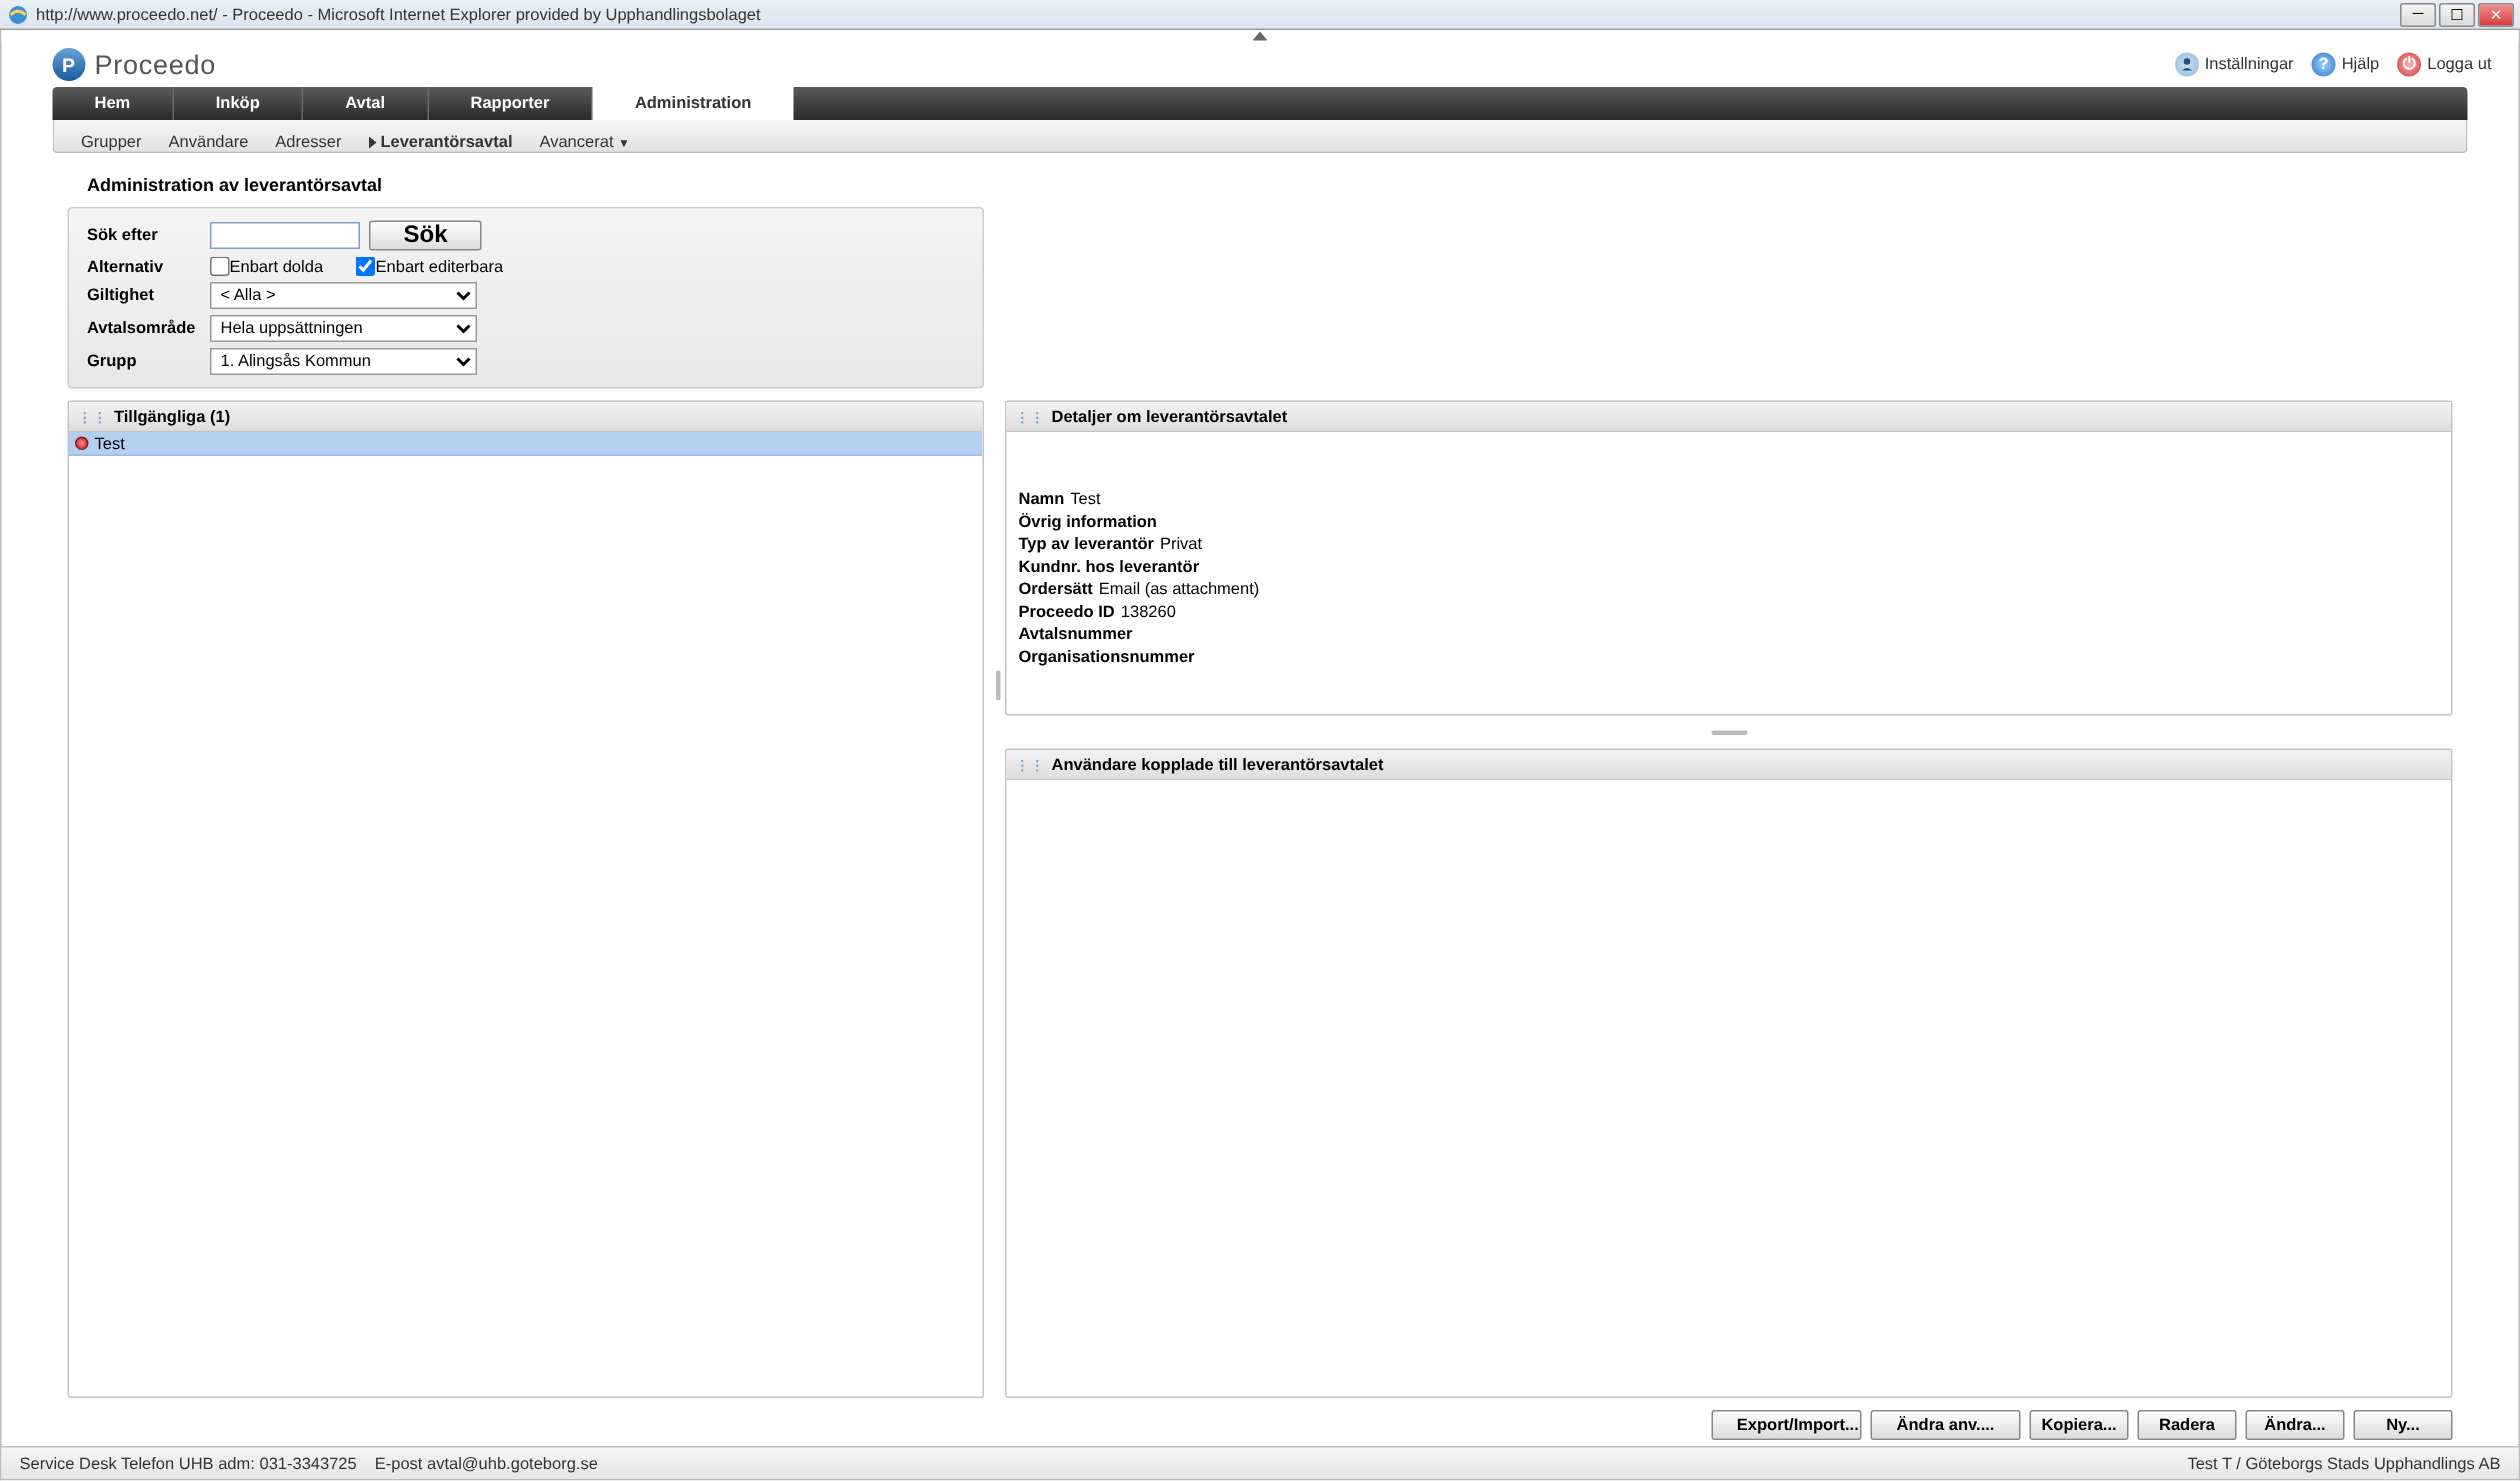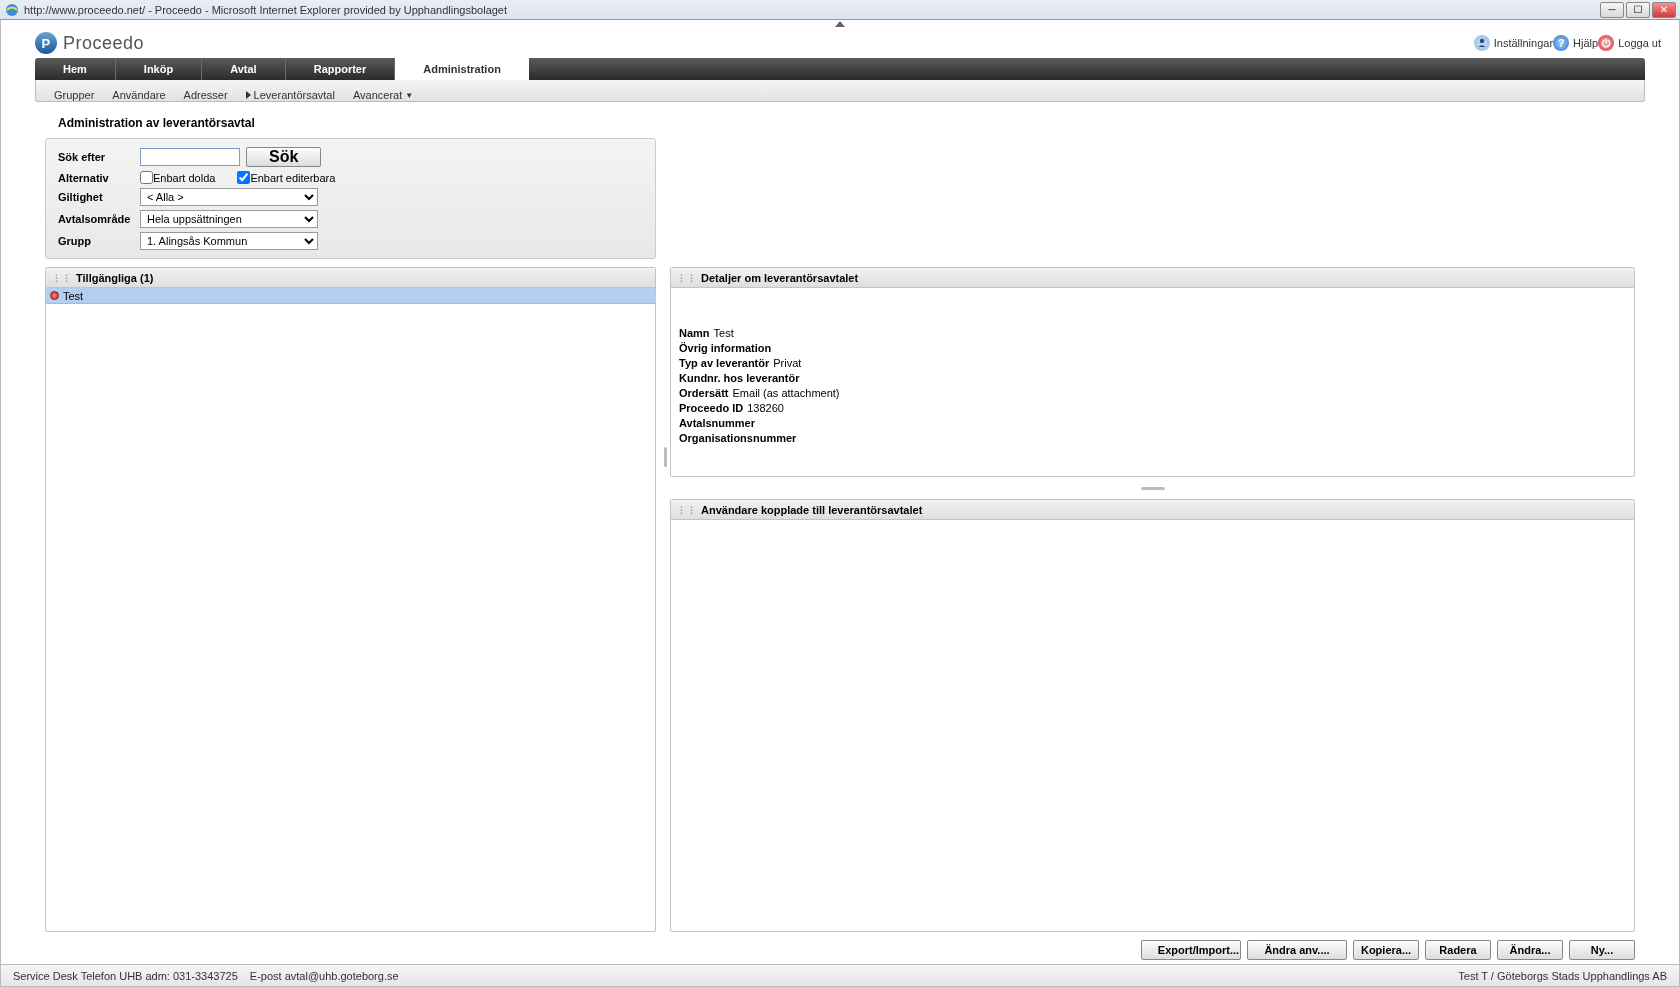--- a/index.html
+++ b/index.html
@@ -19,36 +19,36 @@
 
 .app { flex:1; display:flex; flex-direction:column; background:#fff; position:relative; border:1px solid #bbb; border-top:none; }
 .collapse-handle { height:8px; display:flex; align-items:center; justify-content:center; background:#fff; }
 .collapse-handle .tri { width:0; height:0; border-left:5px solid transparent; border-right:5px solid transparent; border-bottom:6px solid #666; }
 
 
 .top-header { display:flex; align-items:center; padding:4px 18px 4px 34px; }
 .logo { display:flex; align-items:center; gap:6px; font-size:18px; color:#555; letter-spacing:0.5px; }
 .logo .logo-badge { width:22px; height:22px; border-radius:50%; background:linear-gradient(#6aa1d6,#175a9c); display:flex; align-items:center; justify-content:center; color:#fff; font-weight:bold; font-size:13px; }
 .top-header .spacer { flex:1; }
-.header-links { display:flex; align-items:center; }
+.header-links { display:flex; align-items:center; gap:12px; }
 .hlink { display:flex; align-items:center; gap:4px; color:#333; cursor:pointer; }
 .hicon { width:16px; height:16px; border-radius:50%; display:inline-flex; align-items:center; justify-content:center; font-size:11px; font-weight:bold; }
 .hicon-settings { background:radial-gradient(#cce0f2,#8fb9df); color:#1a4d80; }
 .hicon-help { background:radial-gradient(#9fd0ff,#2d73c2); color:#fff; }
 .hicon-logout { background:radial-gradient(#ffb4b4,#c33); color:#fff; }
 
 
 .main-tabs { height:22px; background:linear-gradient(#5b5b5b,#2a2a2a); display:flex; align-items:stretch; margin:0 34px; border-radius:3px 3px 0 0; overflow:hidden; }
 .main-tab { padding:0 28px; display:flex; align-items:center; color:#fff; border-right:1px solid #6a6a6a; cursor:pointer; font-size:11px; font-weight:bold; }
 .main-tab.active { background:#fff; color:#333; border-right:none; }
 
 
 .sub-nav { height:22px; background:linear-gradient(#f5f5f5,#e2e2e2); border:1px solid #bbb; border-top:none; margin:0 34px; display:flex; align-items:flex-end; padding:0 18px; gap:18px; border-radius:0 0 3px 3px; }
 .sub-item { color:#333; cursor:pointer; display:flex; align-items:center; gap:3px; }
-.sub-item.active { font-weight:normal; }
+.sub-item.active { font-weight:bold; }
 .sub-item .caret { font-size:8px; }
 .sub-item .tri-right { width:0; height:0; border-top:4px solid transparent; border-bottom:4px solid transparent; border-left:5px solid #333; }
 
 
 .page-title { margin:14px 57px 8px; font-size:12px; font-weight:bold; }
 
 
 .filter-panel { margin:0 44px 8px; background:linear-gradient(#f4f4f4,#e8e8e8); border:1px solid #ccc; border-radius:3px; padding:8px 12px; width:611px; }
 .filter-row { display:flex; align-items:center; margin-bottom:4px; }
 .filter-row label.fl { width:82px; font-weight:bold; }

